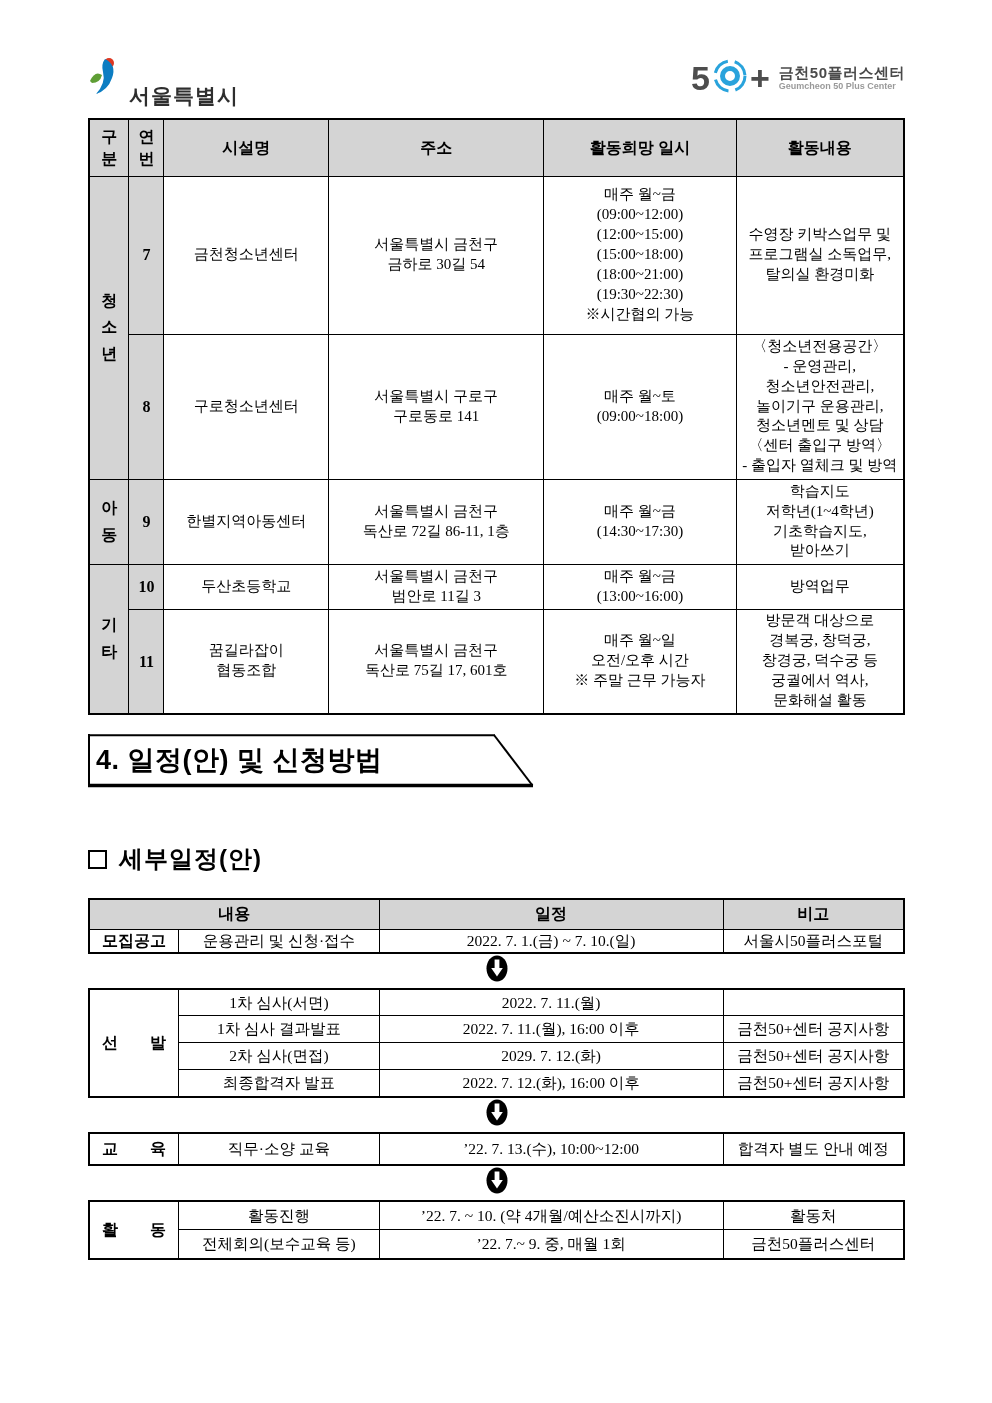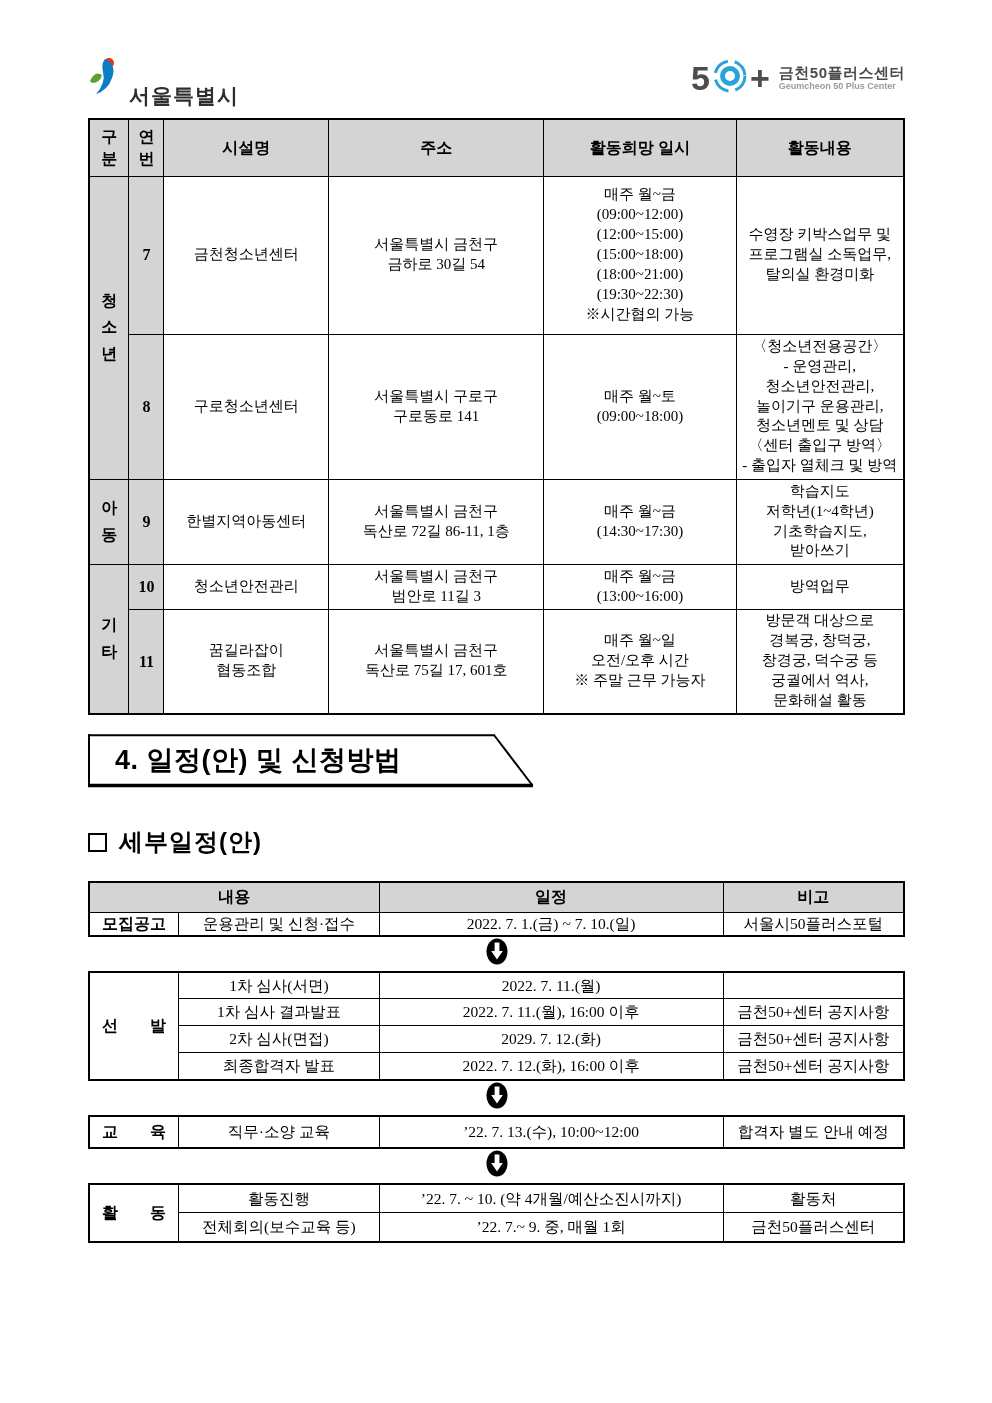--- a/index.html
+++ b/index.html
@@ -41,28 +41,28 @@
   .ftable .cat {
     background:#d4d4d4; font-family:"Liberation Sans","DejaVu Sans",sans-serif;
     font-weight:bold; font-size:16px; line-height:1.65;
   }
   .ftable .num { background:#d4d4d4; font-weight:bold; font-size:16px; }
 
   
   .banner { position:relative; width:446px; height:54px; margin-top:19px; }
   .banner svg { position:absolute; left:0; top:0; }
   .banner .label {
-    position:absolute; left:27px; top:50%; transform:translateY(-53%);
+    position:absolute; left:8px; top:50%; transform:translateY(-53%);
     font-family:"Liberation Sans","DejaVu Sans",sans-serif;
     font-weight:800; font-size:27px; letter-spacing:0.5px; color:#000;
     white-space:nowrap;
   }
 
   
-  .subhead { display:flex; align-items:center; gap:12px; margin-top:38px; height:32px; }
+  .subhead { display:flex; align-items:center; gap:12px; margin-top:55px; height:32px; }
   .subhead .sq { width:19px; height:19px; border:2px solid #000; background:#fff; flex:0 0 auto; }
   .subhead .txt {
     font-family:"Liberation Sans","DejaVu Sans",sans-serif;
     font-weight:bold; font-size:24px; letter-spacing:1px;
   }
 
   
   .stable { border:2px solid #000; }
   .stable th, .stable td {
     border:1px solid #000; text-align:center; vertical-align:middle;
@@ -183,21 +183,21 @@
 (14:30~17:30)</td>
       <td>학습지도
 저학년(1~4학년)
 기초학습지도,
 받아쓰기</td>
     </tr>
     <tr style="height:45px">
       <td class="cat" rowspan="2">기
 타</td>
       <td class="num">10</td>
-      <td>청소년안전관리</td>
+      <td>두산초등학교</td>
       <td>서울특별시 금천구
 범안로 11길 3</td>
       <td>매주 월~금
 (13:00~16:00)</td>
       <td>방역업무</td>
     </tr>
     <tr style="height:105px">
       <td class="num">11</td>
       <td>꿈길라잡이
 협동조합</td>

